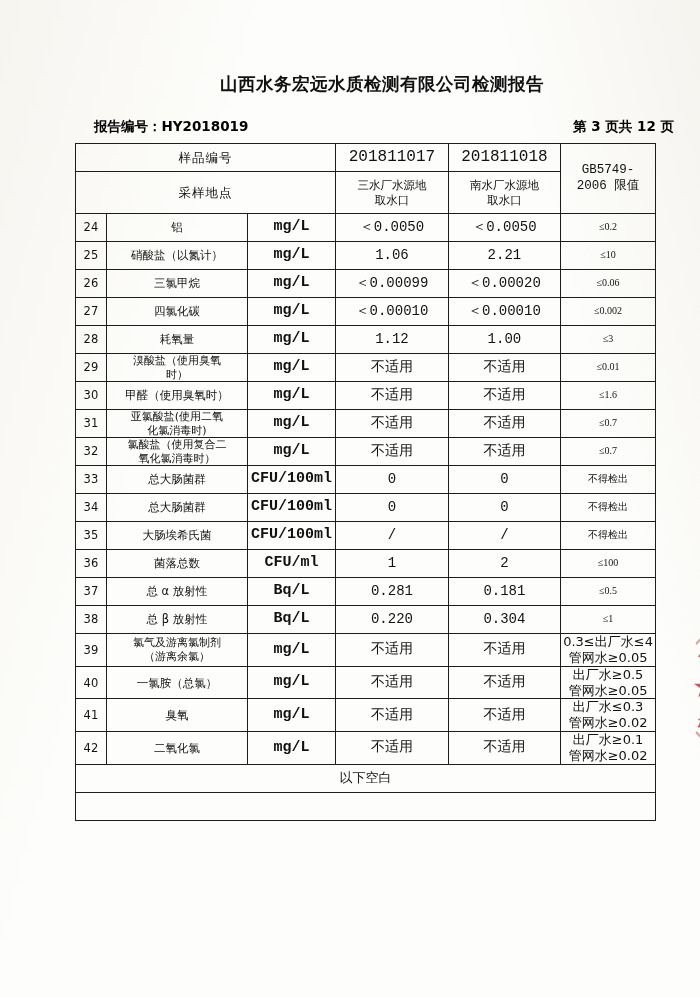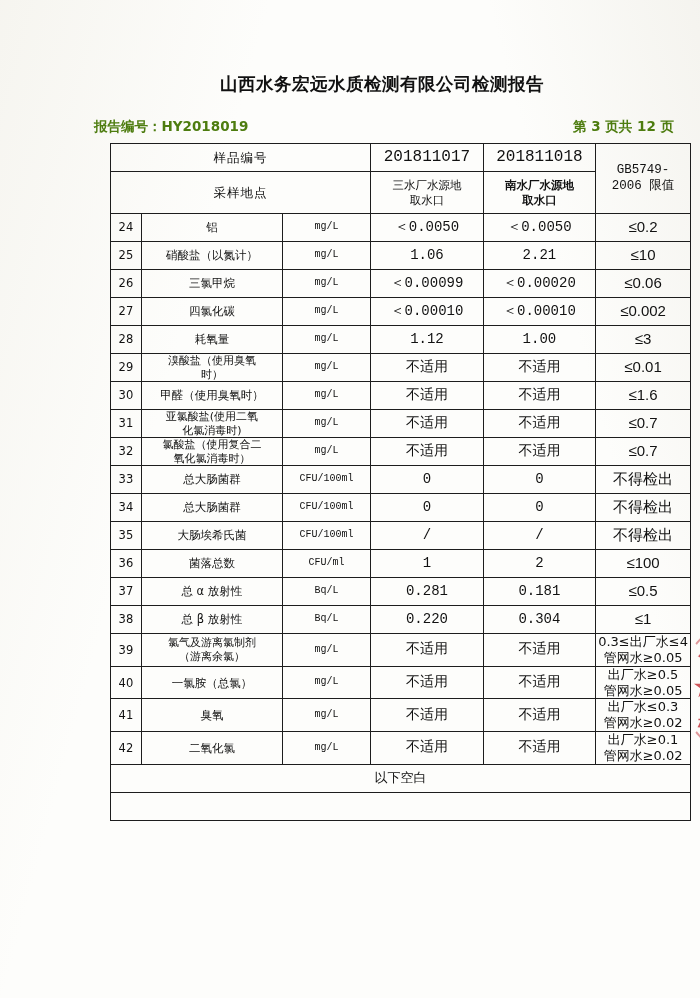--- a/index.html
+++ b/index.html
@@ -45,37 +45,37 @@
   }
   .meta-row {
     position: absolute;
     top: 118px;
     left: 62px;
     width: 580px;
     height: 20px;
     font-family: "DejaVu Sans", sans-serif;
     font-size: 13.5px;
     font-weight: bold;
-    color: #4d7c0f;
+    color: #000000;
   }
   .meta-left {
     position: absolute;
     left: 0;
     top: 0;
     white-space: nowrap;
   }
   .meta-right {
     position: absolute;
     right: 0;
     top: 0;
     white-space: nowrap;
   }
   table.report {
     position: absolute;
-    left: 78px;
+    left: 43px;
     top: 143px;
     width: 581px;
     border-collapse: collapse;
     table-layout: fixed;
     font-family: "DejaVu Sans", sans-serif;
     font-size: 11px;
     color: #111;
     background: transparent;
   }
   table.report td {
@@ -93,31 +93,32 @@
   }
   td.name {
     width: 128px;
     text-align: left;
     padding-left: 7px;
     font-size: 11.5px;
   }
   td.unit {
     width: 80px;
     font-family: "Liberation Mono", monospace;
-    font-size: 10px;
+    font-size: 15px;
+    font-weight: bold;
   }
   td.val {
     width: 102px;
     font-family: "Liberation Mono", monospace;
     font-size: 14px;
   }
   td.limit {
     width: 86px;
-    font-family: Liberation Sans, sans-serif;
-    font-size: 15px;
+    font-family: Liberation Serif, serif;
+    font-size: 10px;
   }
   td.hdr-label {
     text-align: center;
     font-size: 12.5px;
     letter-spacing: 1px;
   }
   td.hdr-sample {
     font-family: "Liberation Mono", monospace;
     font-size: 16px;
   }
@@ -214,21 +215,21 @@
 
     <tr>
           <td class="hdr-label" colspan="3">样品编号</td>
           <td class="hdr-sample">201811017</td>
           <td class="hdr-sample">201811018</td>
           <td class="hdr-limit" rowspan="2">GB5749-<br>2006 限值</td>
         </tr>
         <tr>
           <td class="hdr-label" colspan="3" style="height: 42px;">采样地点</td>
           <td class="site" style="height: 42px;">三水厂水源地<br>取水口</td>
-          <td class="site" style="height: 42px; font-weight: bold;">南水厂水源地<br>取水口</td>
+          <td class="site" style="height: 42px;">南水厂水源地<br>取水口</td>
         </tr>
         <tr>
           <td class="no">24</td>
           <td class="name">铝</td>
           <td class="unit">mg/L</td>
           <td class="val">＜0.0050</td>
           <td class="val">＜0.0050</td>
           <td class="limit">≤0.2</td>
         </tr>
         <tr>

